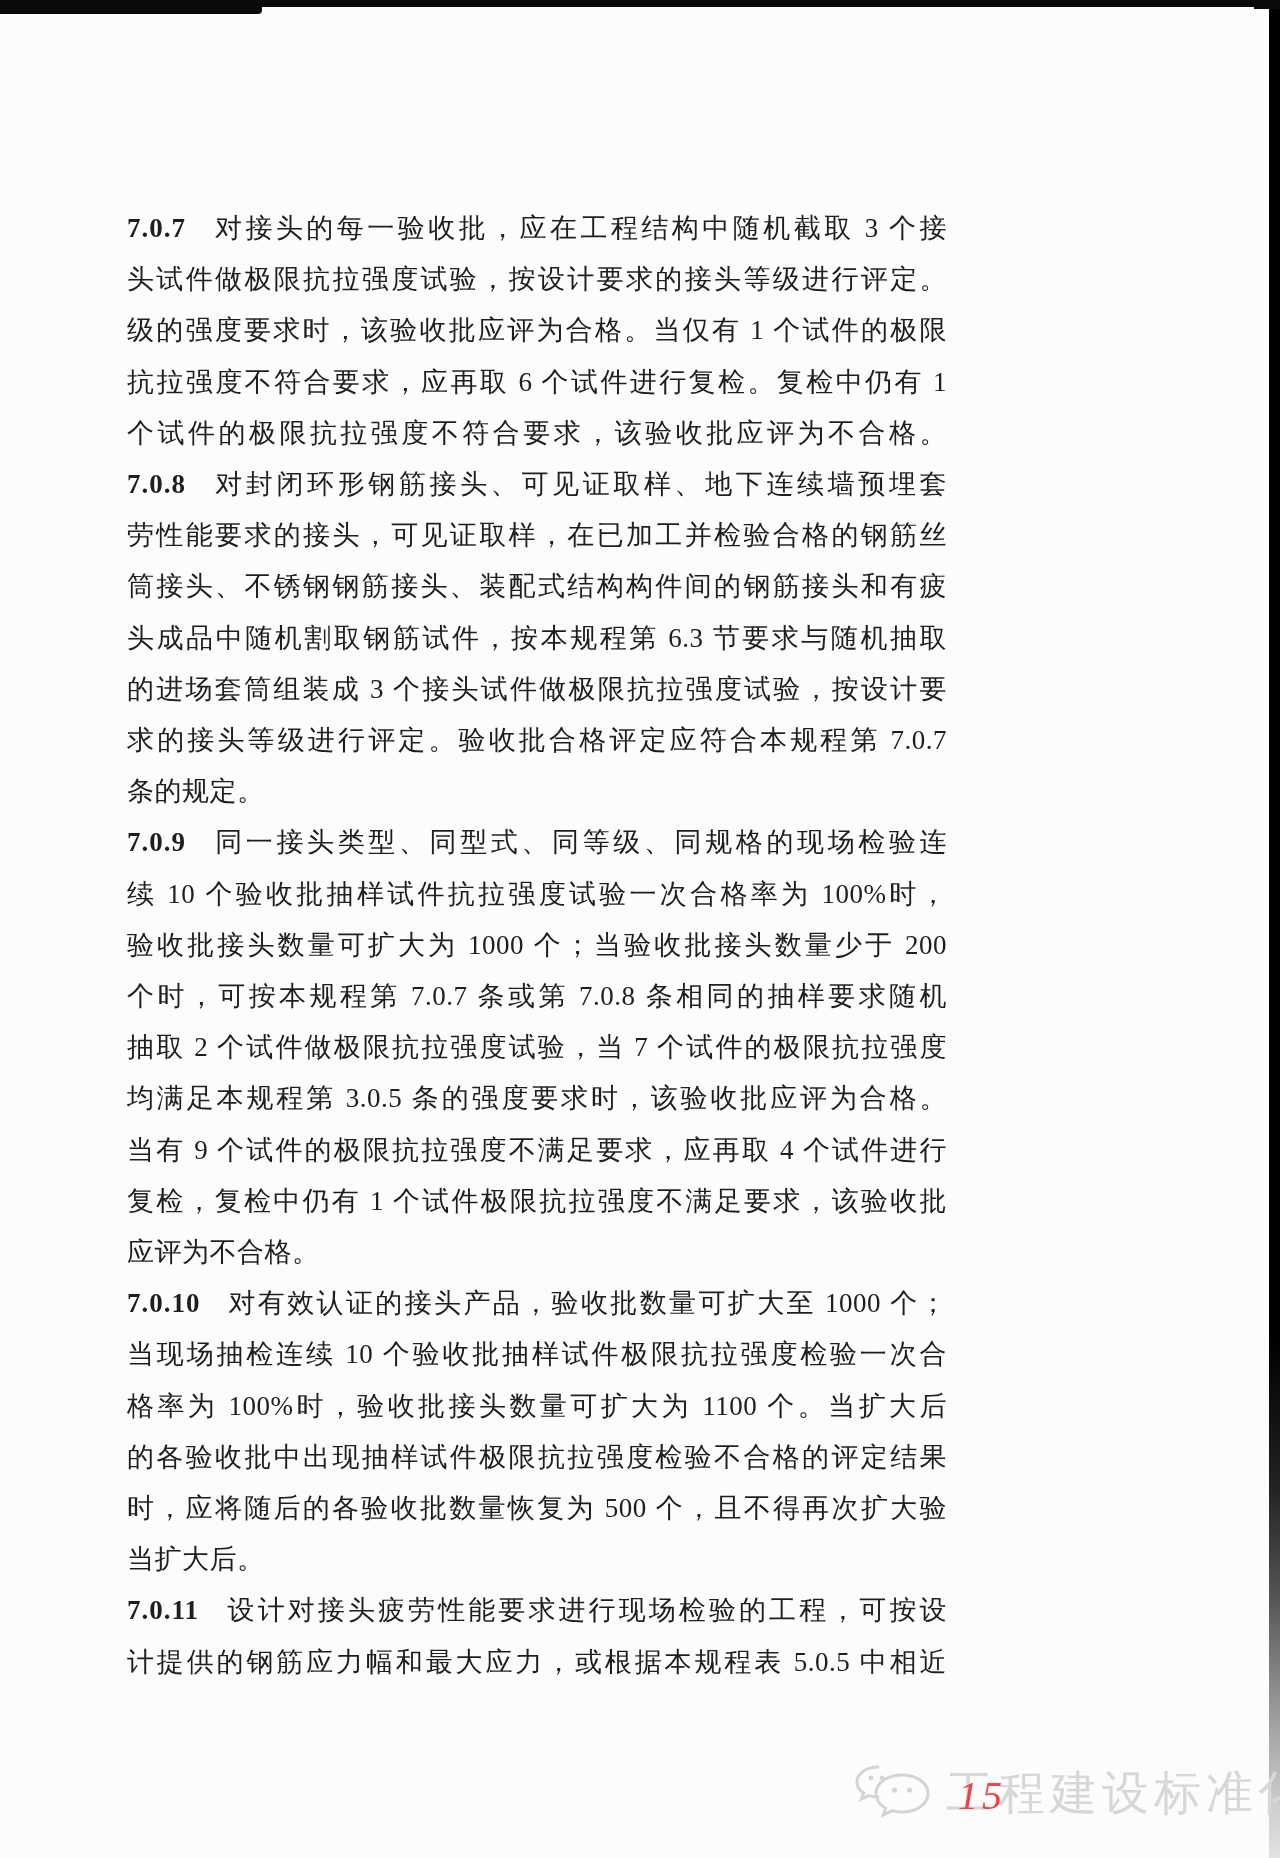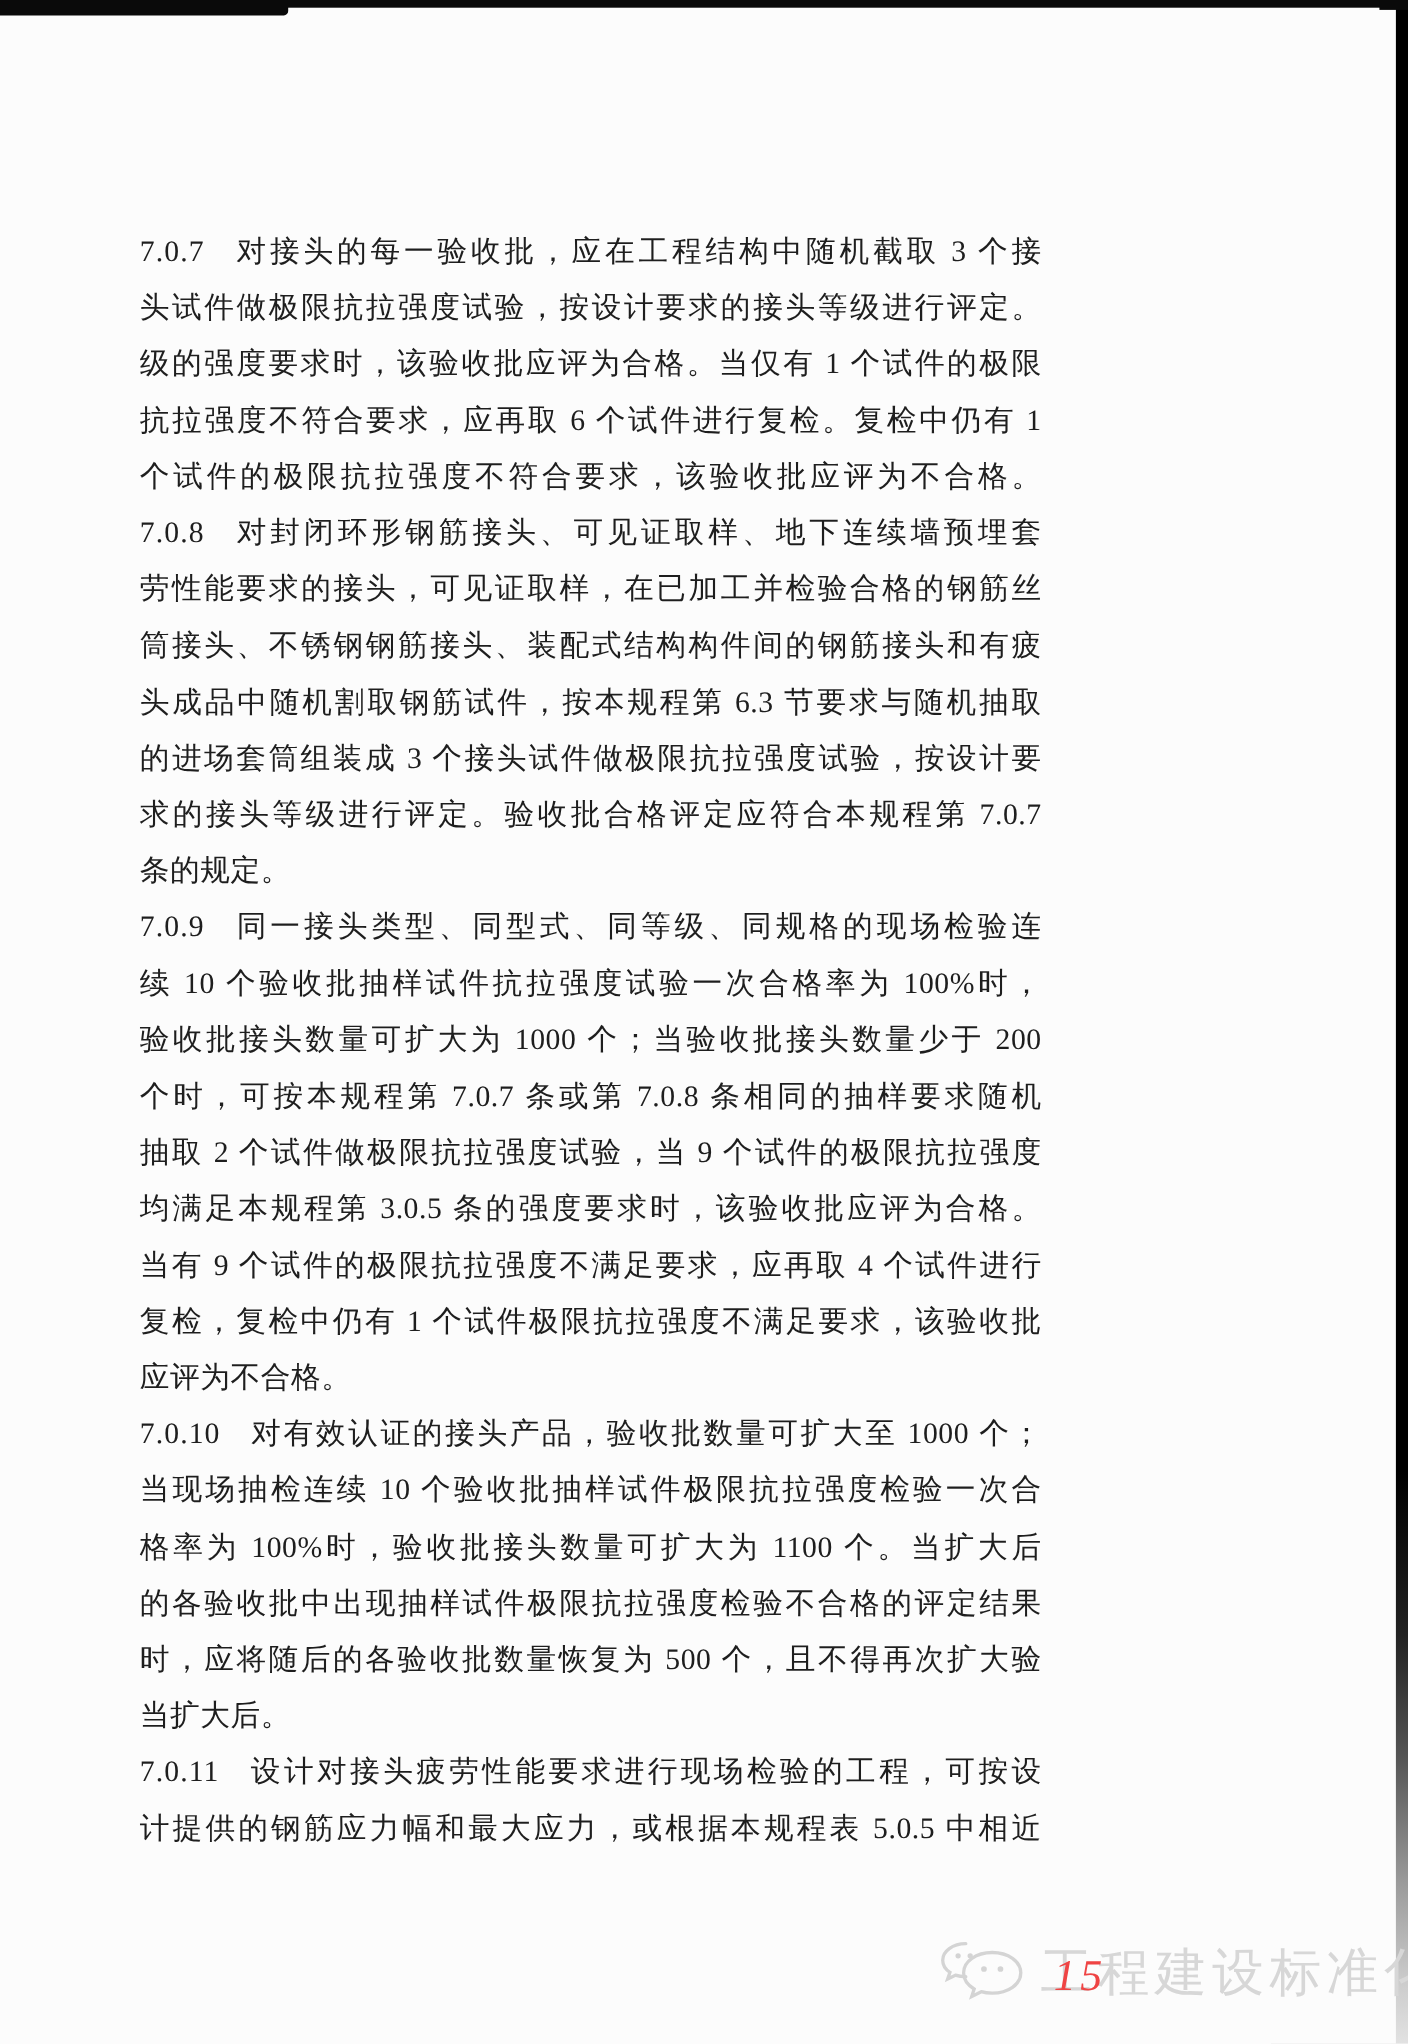--- a/index.html
+++ b/index.html
@@ -61,21 +61,21 @@
     overflow: hidden;
     text-align: justify;
     text-align-last: justify;
     text-justify: inter-character;
     width: 100%;
   }
   .line.no-justify {
     text-align-last: left;
   }
   .clause-num {
-    font-weight: normal;
+    font-weight: bold;
     letter-spacing: 1px;
     margin-right: 26px;
   }
   
   .watermark {
     position: absolute;
     left: 848px;
     top: 1762px;
     display: flex;
     align-items: center;
@@ -125,21 +125,21 @@
       <div class="line"><span>劳性能要求的接头，可见证取样，在已加工并检验合格的钢筋丝</span></div>
       <div class="line"><span>筒接头、不锈钢钢筋接头、装配式结构构件间的钢筋接头和有疲</span></div>
       <div class="line"><span>头成品中随机割取钢筋试件，按本规程第 6.3 节要求与随机抽取</span></div>
       <div class="line"><span>的进场套筒组装成 3 个接头试件做极限抗拉强度试验，按设计要</span></div>
       <div class="line"><span>求的接头等级进行评定。验收批合格评定应符合本规程第 7.0.7</span></div>
       <div class="line no-justify"><span>条的规定。</span></div>
       <div class="line"><span class="clause-num">7.0.9</span><span>同一接头类型、同型式、同等级、同规格的现场检验连</span></div>
       <div class="line"><span>续 10 个验收批抽样试件抗拉强度试验一次合格率为 100%时，</span></div>
       <div class="line"><span>验收批接头数量可扩大为 1000 个；当验收批接头数量少于 200</span></div>
       <div class="line"><span>个时，可按本规程第 7.0.7 条或第 7.0.8 条相同的抽样要求随机</span></div>
-      <div class="line"><span>抽取 2 个试件做极限抗拉强度试验，当 9 个试件的极限抗拉强度</span></div>
+      <div class="line"><span>抽取 2 个试件做极限抗拉强度试验，当 7 个试件的极限抗拉强度</span></div>
       <div class="line"><span>均满足本规程第 3.0.5 条的强度要求时，该验收批应评为合格。</span></div>
       <div class="line"><span>当有 9 个试件的极限抗拉强度不满足要求，应再取 4 个试件进行</span></div>
       <div class="line"><span>复检，复检中仍有 1 个试件极限抗拉强度不满足要求，该验收批</span></div>
       <div class="line no-justify"><span>应评为不合格。</span></div>
       <div class="line"><span class="clause-num">7.0.10</span><span>对有效认证的接头产品，验收批数量可扩大至 1000 个；</span></div>
       <div class="line"><span>当现场抽检连续 10 个验收批抽样试件极限抗拉强度检验一次合</span></div>
       <div class="line"><span>格率为 100%时，验收批接头数量可扩大为 1100 个。当扩大后</span></div>
       <div class="line"><span>的各验收批中出现抽样试件极限抗拉强度检验不合格的评定结果</span></div>
       <div class="line"><span>时，应将随后的各验收批数量恢复为 500 个，且不得再次扩大验</span></div>
       <div class="line no-justify"><span>当扩大后。</span></div>

